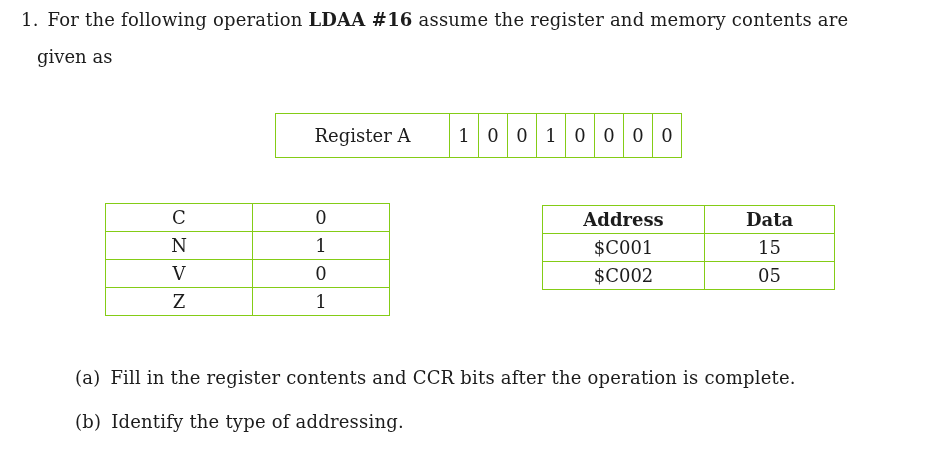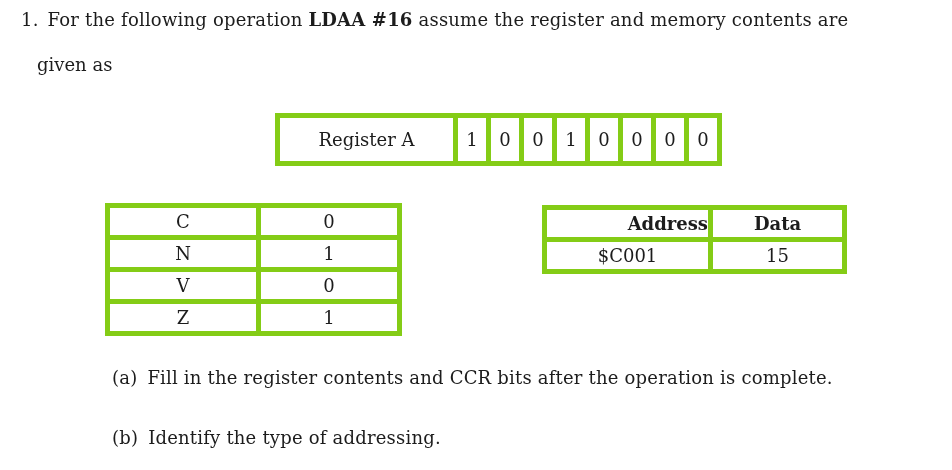--- a/index.html
+++ b/index.html
@@ -25,31 +25,31 @@
     text-align: right;
   }
   .intro-number {
     display: inline-block;
     margin-right: 9px;
   }
   .bold { font-weight: bold; }
   .intro-line2 {
     position: absolute;
     left: 37px;
-    top: 54px;
+    top: 46px;
   }
 
   table {
     border-collapse: collapse;
     table-layout: fixed;
     font-size: 18px;
     color: #1c1c1c;
   }
   td, th {
-    border: 5px solid #84cc16;
+    border: 1px solid #84cc16;
     text-align: center;
     vertical-align: middle;
     padding: 0;
     font-weight: normal;
   }
   .register-table {
     position: absolute;
     left: 275px;
     top: 113px;
   }
@@ -65,33 +65,32 @@
   .ccr-table td { height: 27px; }
   .ccr-table .ccr-flag-cell { width: 146px; }
   .ccr-table .ccr-value-cell { width: 136px; }
 
   .memory-table {
     position: absolute;
     left: 542px;
     top: 205px;
   }
   .memory-table td, .memory-table th { height: 27px; }
-  .memory-table .addr-col { width: 161px; text-align: right; }
+  .memory-table .addr-col { width: 161px; }
   .memory-table .data-col { width: 129px; }
   .memory-table th { font-weight: bold; }
 
   .question {
     position: absolute;
     left: 75px;
     white-space: nowrap;
     letter-spacing: 0.2px;
-    margin-left: 37px;
   }
   .question-a { top: 367px; }
-  .question-b { top: 427px; }
+  .question-b { top: 411px; }
   .q-label {
     display: inline-block;
     margin-right: 10px;
   }
 </style>
 </head>
 <body>
 
 <div class="page">
 
@@ -143,20 +142,24 @@
       <tr>
         <th class="addr-col">Address</th>
         <th class="data-col">Data</th>
       </tr>
     </thead>
     <tbody>
       <tr>
         <td>$C001</td>
         <td>15</td>
       </tr>
+      <tr>
+        <td>$C002</td>
+        <td>05</td>
+      </tr>
     </tbody>
   </table>
 
   <div class="question question-a">
     <span class="q-label">(a)</span><span>Fill in the register contents and CCR bits after the operation is complete.</span>
   </div>
 
   <div class="question question-b">
     <span class="q-label">(b)</span><span>Identify the type of addressing.</span>
   </div>

